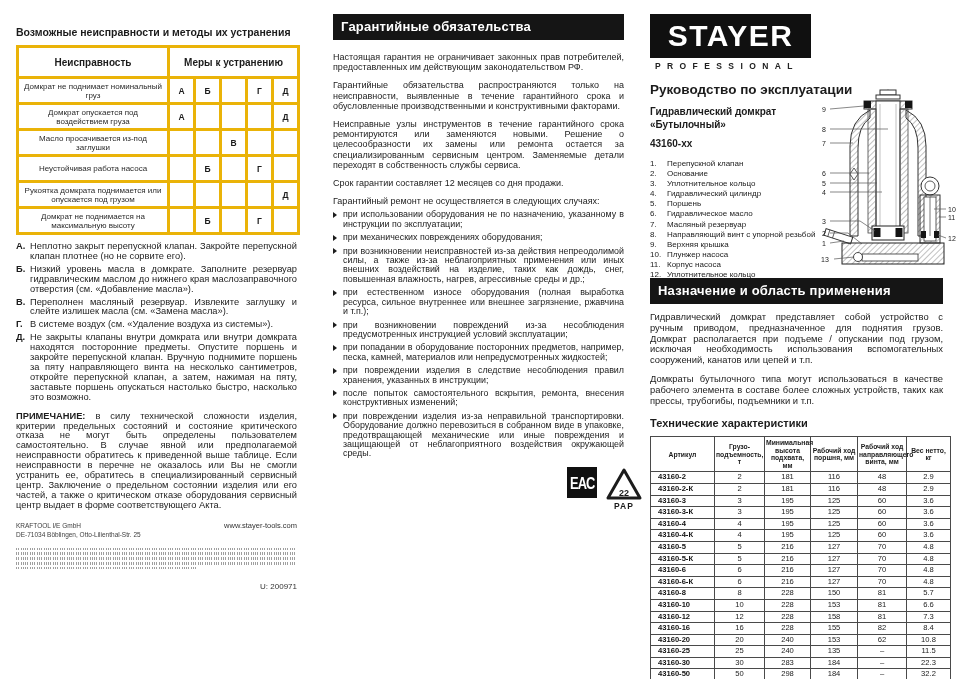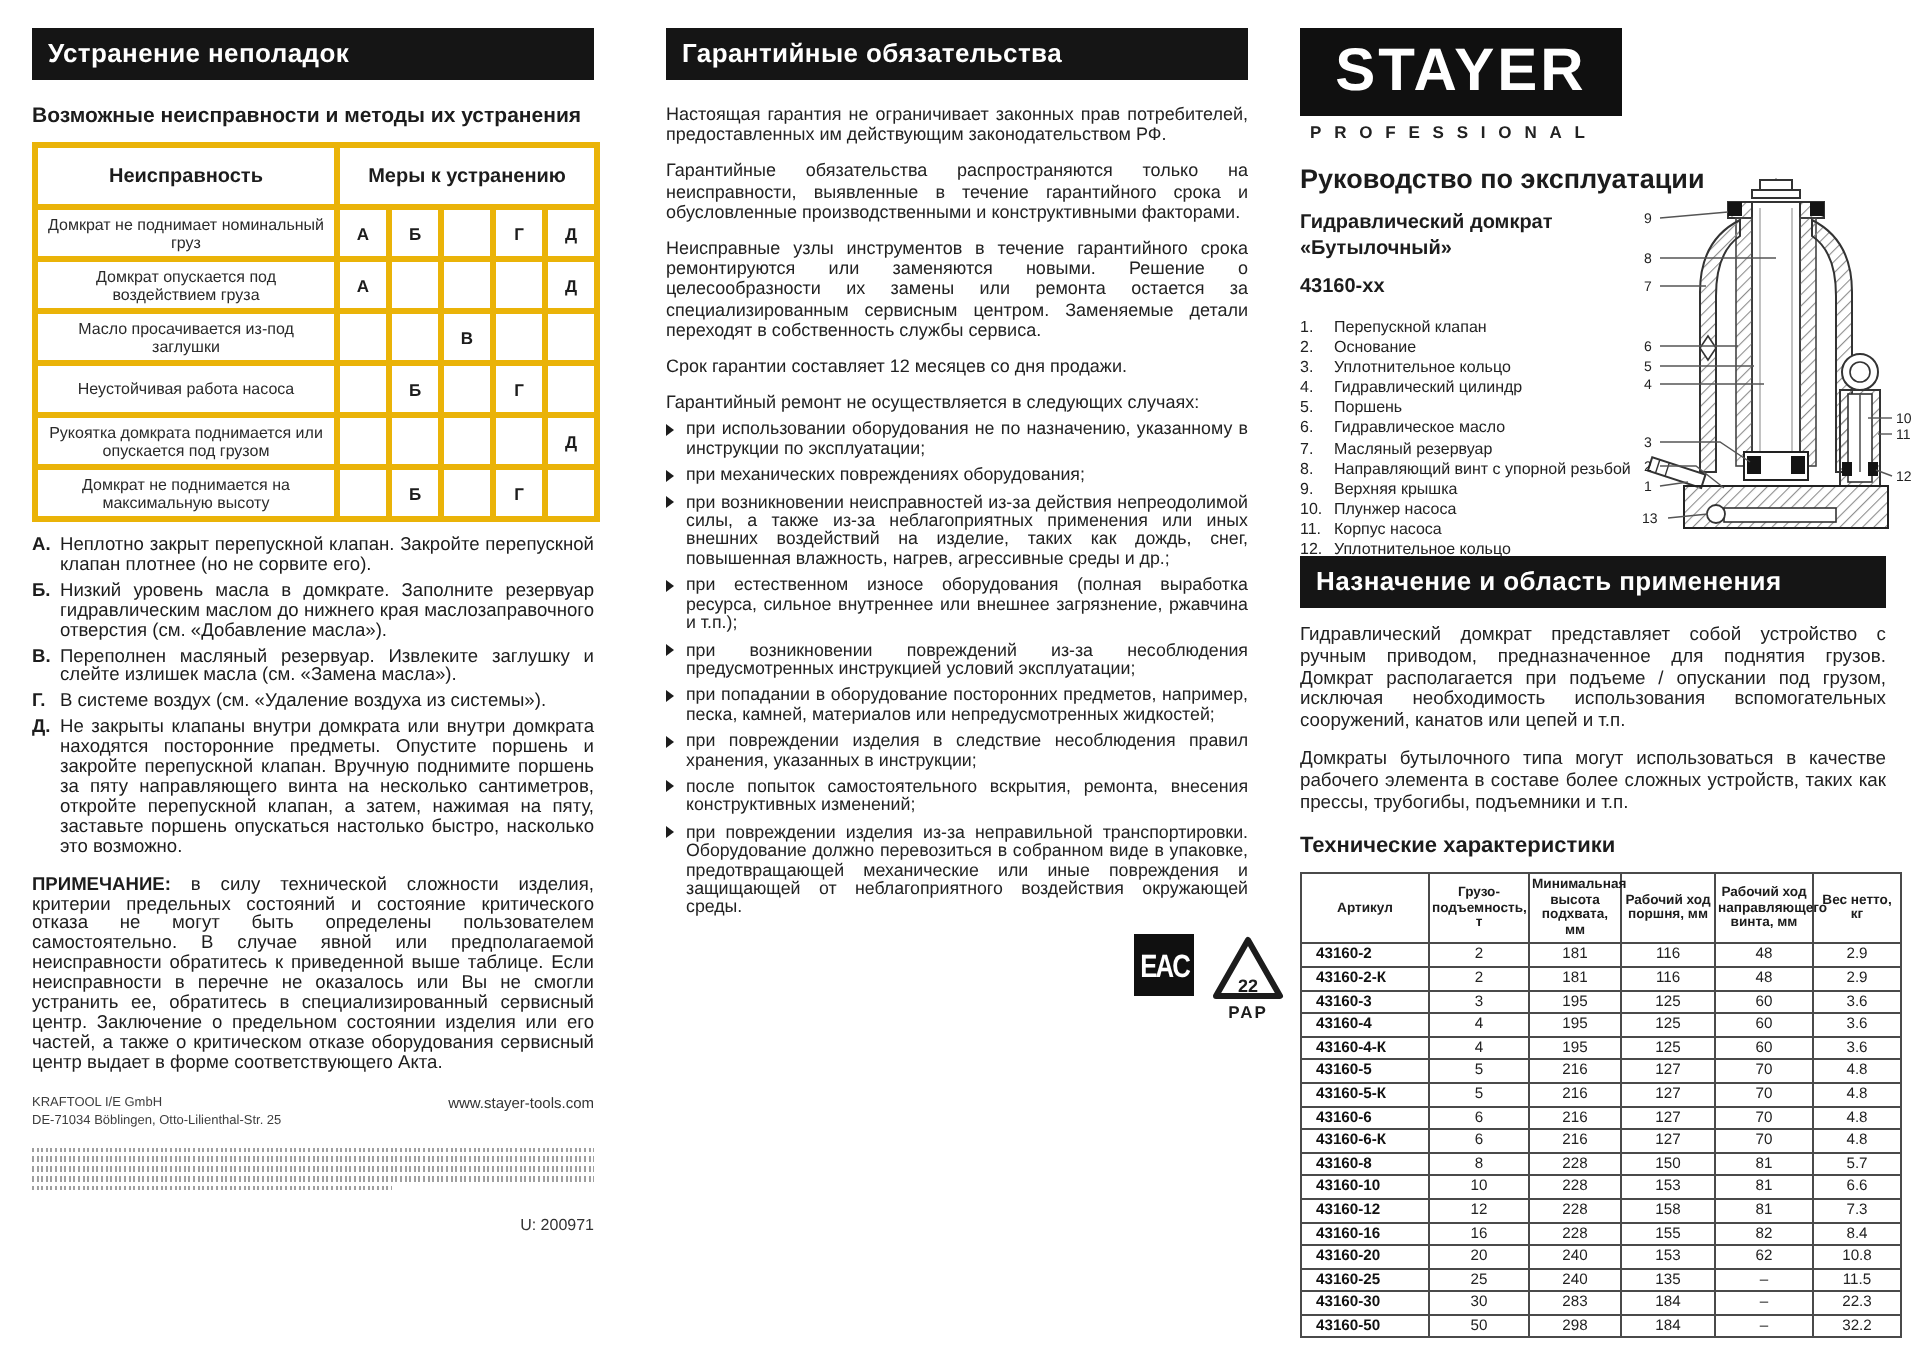--- a/index.html
+++ b/index.html
@@ -55,21 +55,20 @@
   .tech-title{font-size:11px;font-weight:bold;margin-top:11px;}
   table.tech{border-collapse:collapse;margin-top:7px;width:300px;table-layout:fixed;}
   .tech th{font-size:6.8px;font-weight:bold;line-height:7.5px;padding:2px 1px;border:1px solid #4a4a4a;text-align:center;vertical-align:middle;height:30px;}
   .tech td{font-size:7.6px;line-height:8.6px;padding:1px 2px;border:1px solid #4a4a4a;text-align:center;color:#222;}
   .tech td.art{font-weight:bold;text-align:left;padding-left:7px;color:#111;}
 </style>
 </head>
 <body>
 
 <div class="col col-left">
-  <div class="bar">Устранение неполадок</div>
   <div class="subhead">Возможные неисправности и методы их устранения</div>
   <table class="fault">
     <colgroup>
         <col style="width:151px">
         <col style="width:26px">
         <col style="width:26px">
         <col style="width:26px">
         <col style="width:26px">
         <col style="width:26px">
       </colgroup>
@@ -436,20 +435,28 @@
           </tr>
       <tr>
             <td class="art">43160-3</td>
             <td>3</td>
             <td>195</td>
             <td>125</td>
             <td>60</td>
             <td>3.6</td>
           </tr>
       <tr>
+            <td class="art">43160-3-К</td>
+            <td>3</td>
+            <td>195</td>
+            <td>125</td>
+            <td>60</td>
+            <td>3.6</td>
+          </tr>
+      <tr>
             <td class="art">43160-4</td>
             <td>4</td>
             <td>195</td>
             <td>125</td>
             <td>60</td>
             <td>3.6</td>
           </tr>
       <tr>
             <td class="art">43160-4-К</td>
             <td>4</td>

